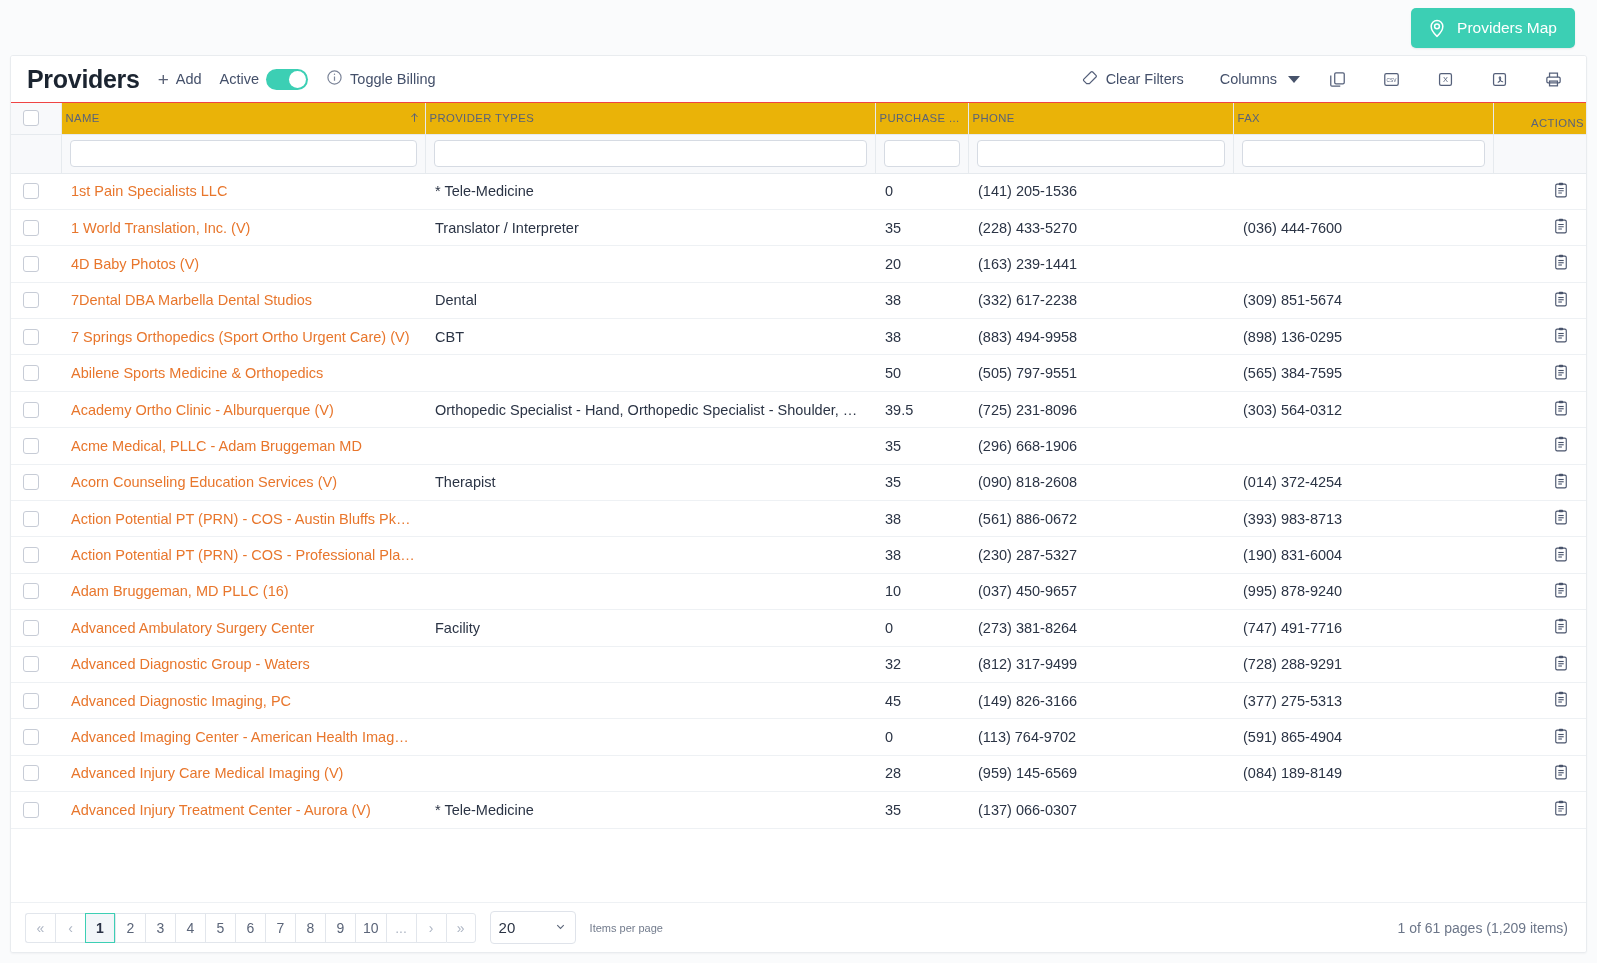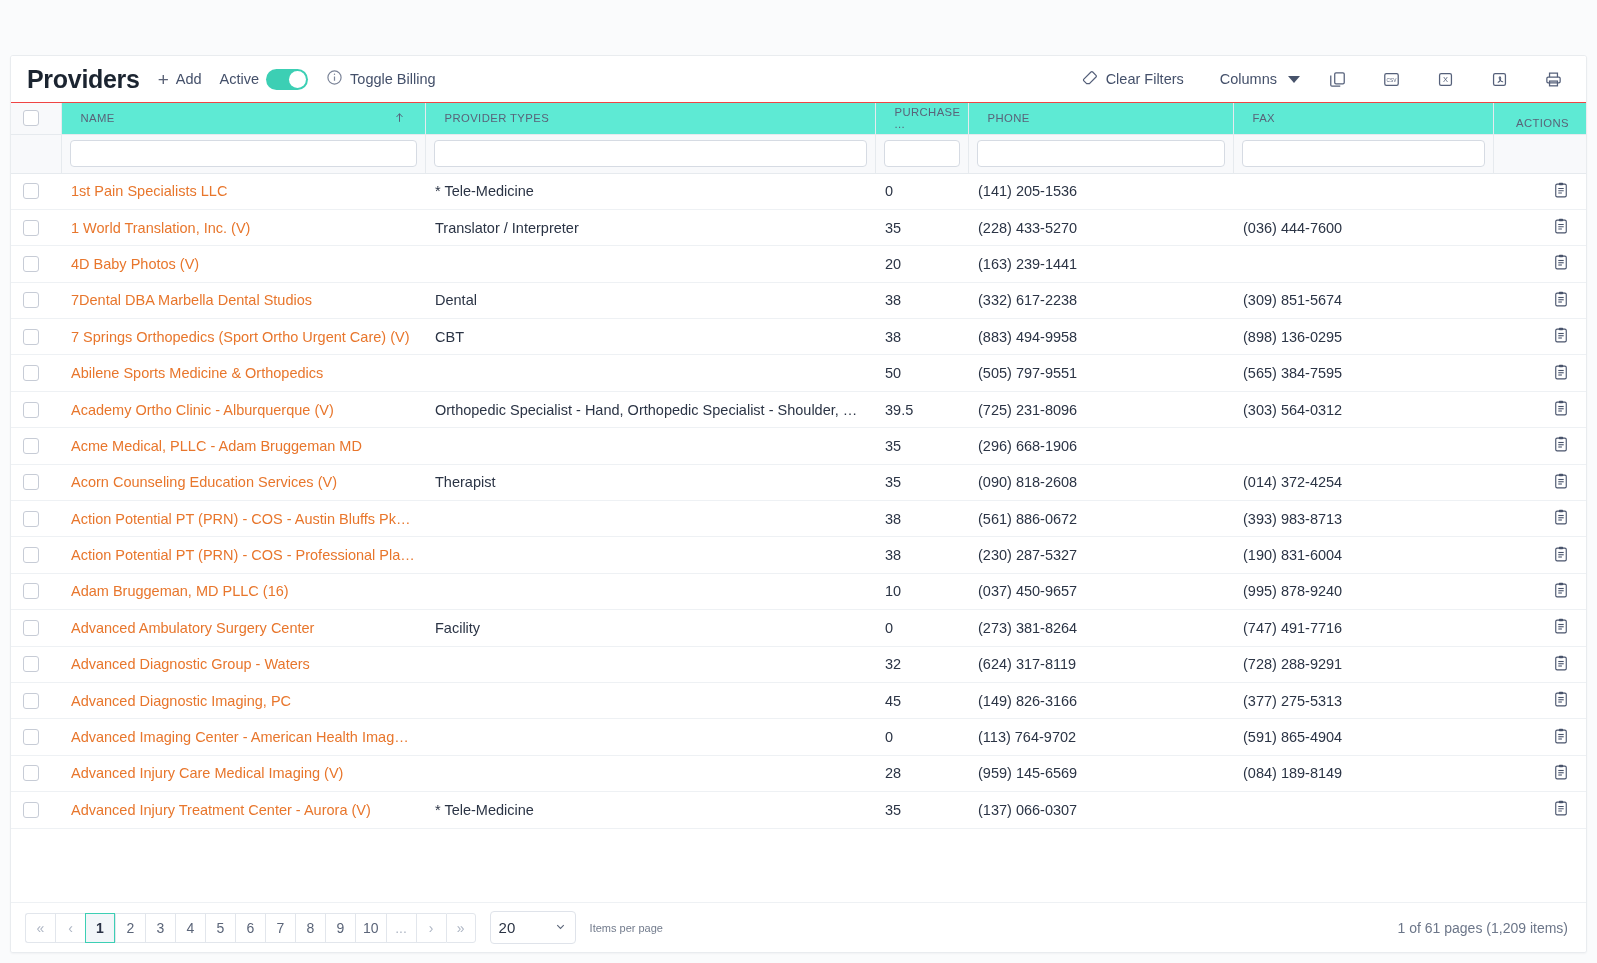--- a/index.html
+++ b/index.html
@@ -114,29 +114,29 @@
     width: 0; height: 0;
     border-left: 6px solid transparent;
     border-right: 6px solid transparent;
     border-top: 7px solid #47536b;
     margin-left: 4px;
   }
 
   
   table { width: 100%; border-collapse: collapse; table-layout: fixed; }
   thead th {
-    background: #5eead4;
+    background: #eab308;
     border-bottom: 1px solid #e6eaee;
     height: 31px;
     font-size: 11.3px;
     letter-spacing: .4px;
     color: #596379;
     font-weight: normal;
     text-align: left;
-    padding: 0 19px;
+    padding: 0 4px;
     vertical-align: middle;
     position: relative;
   }
   thead th .th-inner { display:flex; align-items:center; justify-content: space-between; }
   thead th.right .th-inner { justify-content: flex-end; margin-top: 10px; }
   .col-sep { border-left: 1px solid #e6eaee; }
 
   .filter-row td {
     background: #f8f9fb;
     height: 39px;
@@ -248,20 +248,31 @@
   }
   .pp-chev { color:#5b6579; font-size:12px; }
   .pp-label { margin-left: 14px; font-size: 11px; color: #737c8d; }
   .pg-info { margin-left: auto; font-size: 14px; color: #6c7689; }
 </style>
 </head>
 <body>
 
 <div class="page">
 
+  <div class="topbar">
+    <button class="map-btn">
+      <span>
+        <svg width="20" height="20" viewBox="0 0 24 24" fill="none" stroke="#ffffff" stroke-width="1.8">
+          <path d="M12 22s7-6.2 7-12a7 7 0 1 0-14 0c0 5.8 7 12 7 12z"></path>
+          <circle cx="12" cy="10" r="2.9"></circle>
+        </svg>
+      </span>
+      <span>Providers Map</span>
+    </button>
+  </div>
 
   <div class="card">
 
     <div class="card-header">
       <div class="title">Providers</div>
 
       <div class="hdr-action">
         <span class="plus-icon">+</span>
         <span>Add</span>
       </div>
@@ -661,21 +672,21 @@
           </tr>
           <tr>
             <td class="cb-cell">
               <span class="cb"></span>
             </td>
             <td>
               <span class="name-link">Advanced Diagnostic Group - Waters</span>
             </td>
             <td></td>
             <td>32</td>
-            <td>(624) 317-8119</td>
+            <td>(812) 317-9499</td>
             <td>(728) 288-9291</td>
             <td class="actions-cell"><span class="note-icon"><svg width="18" height="18" viewBox="0 0 24 24" fill="none" stroke="#48536b" stroke-width="1.5">
                   <rect x="5" y="4.2" width="14" height="17" rx="1.8"></rect>
                   <rect x="9.2" y="2.2" width="5.6" height="3.6" rx="1" fill="#48536b" stroke="none"></rect>
                   <line x1="8.4" y1="10" x2="15.6" y2="10"></line>
                   <line x1="8.4" y1="13" x2="15.6" y2="13"></line>
                   <line x1="8.4" y1="16" x2="13.2" y2="16"></line>
                 </svg></span></td>
           </tr>
           <tr>

